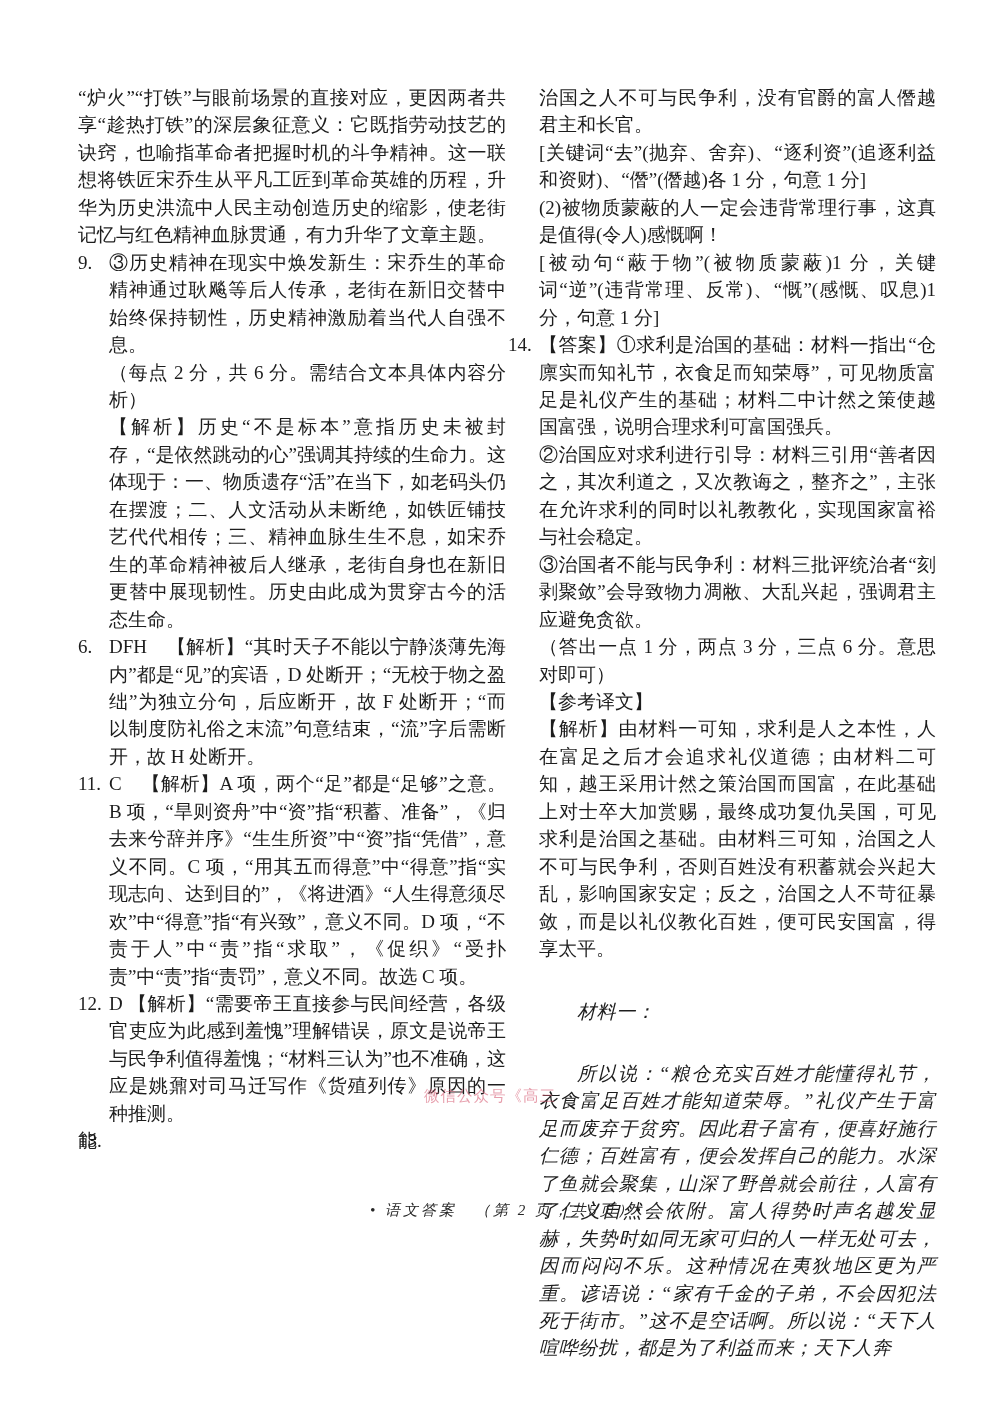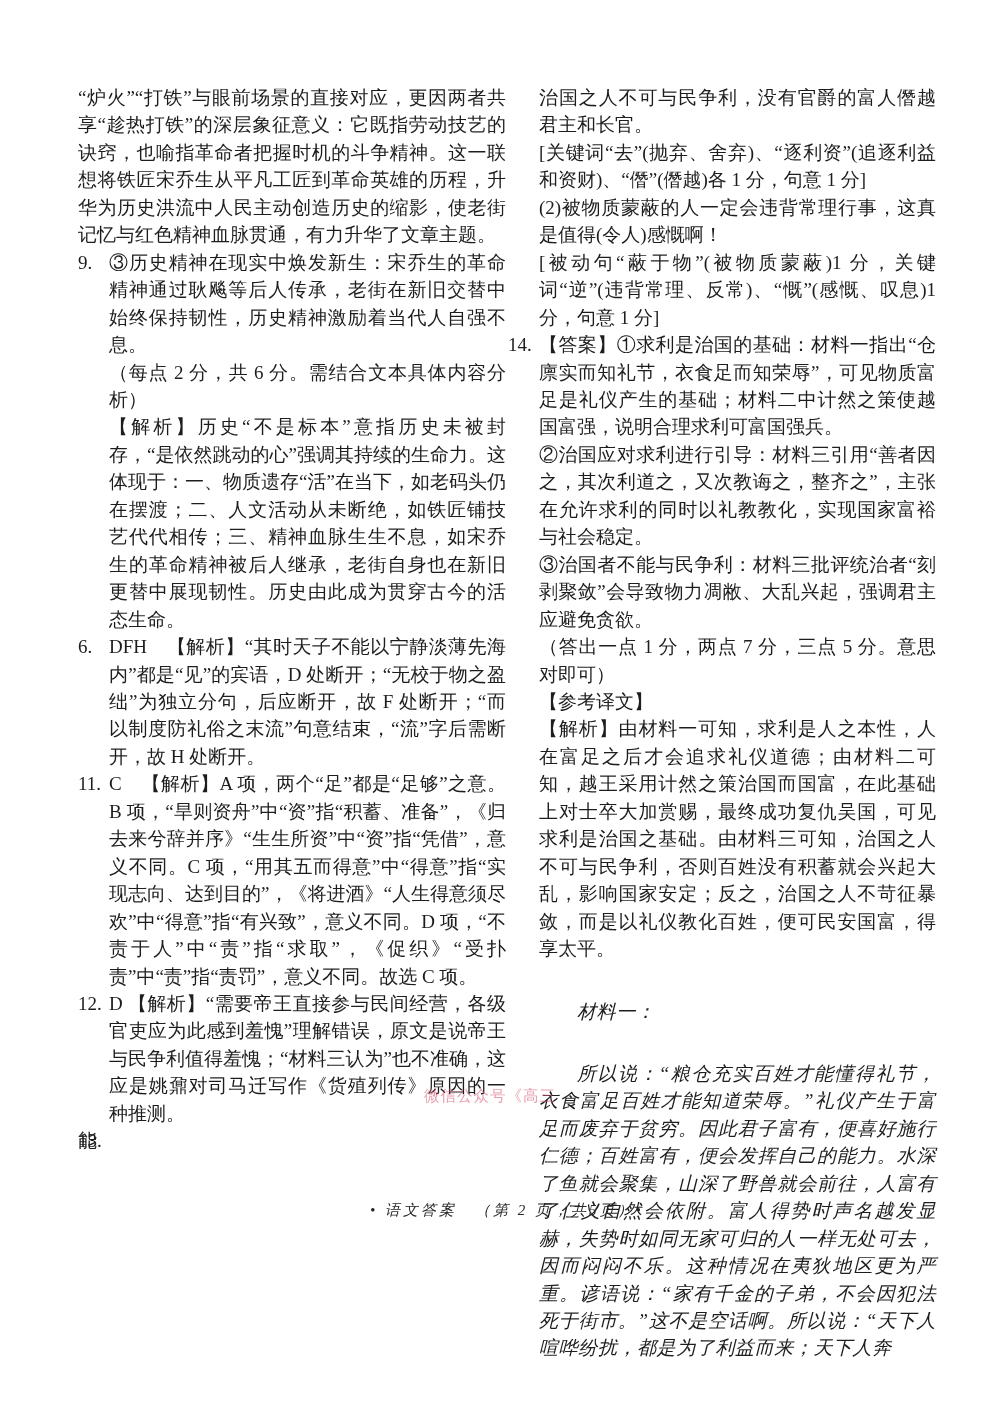--- a/index.html
+++ b/index.html
@@ -83,21 +83,21 @@
   <div class="col" id="col-right">
       <div class="para cont">治国之人不可与民争利，没有官爵的富人僭越君主和长官。</div>
       <div class="para cont">[关键词“去”(抛弃、舍弃)、“逐利资”(追逐利益和资财)、“僭”(僭越)各 1 分，句意 1 分]</div>
       <div class="para cont">(2)被物质蒙蔽的人一定会违背常理行事，这真是值得(令人)感慨啊！</div>
       <div class="para cont">[被动句“蔽于物”(被物质蒙蔽)1 分，关键词“逆”(违背常理、反常)、“慨”(感慨、叹息)1 分，句意 1 分]</div>
       <div class="item">
         <span class="num">14.</span>
         <div class="para">【答案】①求利是治国的基础：材料一指出“仓廪实而知礼节，衣食足而知荣辱”，可见物质富足是礼仪产生的基础；材料二中计然之策使越国富强，说明合理求利可富国强兵。</div>
         <div class="para">②治国应对求利进行引导：材料三引用“善者因之，其次利道之，又次教诲之，整齐之”，主张在允许求利的同时以礼教教化，实现国家富裕与社会稳定。</div>
         <div class="para">③治国者不能与民争利：材料三批评统治者“刻剥聚敛”会导致物力凋敝、大乱兴起，强调君主应避免贪欲。</div>
-        <div class="para">（答出一点 1 分，两点 7 分，三点 5 分。意思对即可）</div>
+        <div class="para">（答出一点 1 分，两点 3 分，三点 6 分。意思对即可）</div>
         <div class="para">【参考译文】</div>
         <div class="para">【解析】由材料一可知，求利是人之本性，人在富足之后才会追求礼仪道德；由材料二可知，越王采用计然之策治国而国富，在此基础上对士卒大加赏赐，最终成功复仇吴国，可见求利是治国之基础。由材料三可知，治国之人不可与民争利，否则百姓没有积蓄就会兴起大乱，影响国家安定；反之，治国之人不苛征暴敛，而是以礼仪教化百姓，便可民安国富，得享太平。</div>
         <div class="para kai indent">材料一：</div>
         <div class="para kai indent">所以说：“粮仓充实百姓才能懂得礼节，衣食富足百姓才能知道荣辱。”礼仪产生于富足而废弃于贫穷。因此君子富有，便喜好施行仁德；百姓富有，便会发挥自己的能力。水深了鱼就会聚集，山深了野兽就会前往，人富有了仁义自然会依附。富人得势时声名越发显赫，失势时如同无家可归的人一样无处可去，因而闷闷不乐。这种情况在夷狄地区更为严重。谚语说：“家有千金的子弟，不会因犯法死于街市。”这不是空话啊。所以说：“天下人喧哗纷扰，都是为了利益而来；天下人奔</div>
       </div>
     </div>
   <div class="watermark" style="color: rgb(216, 100, 122);">微信公众号《高三</div>
   <div class="footer">• 语文答案　（第 2 页，共5页）•</div>
 </div>
 

